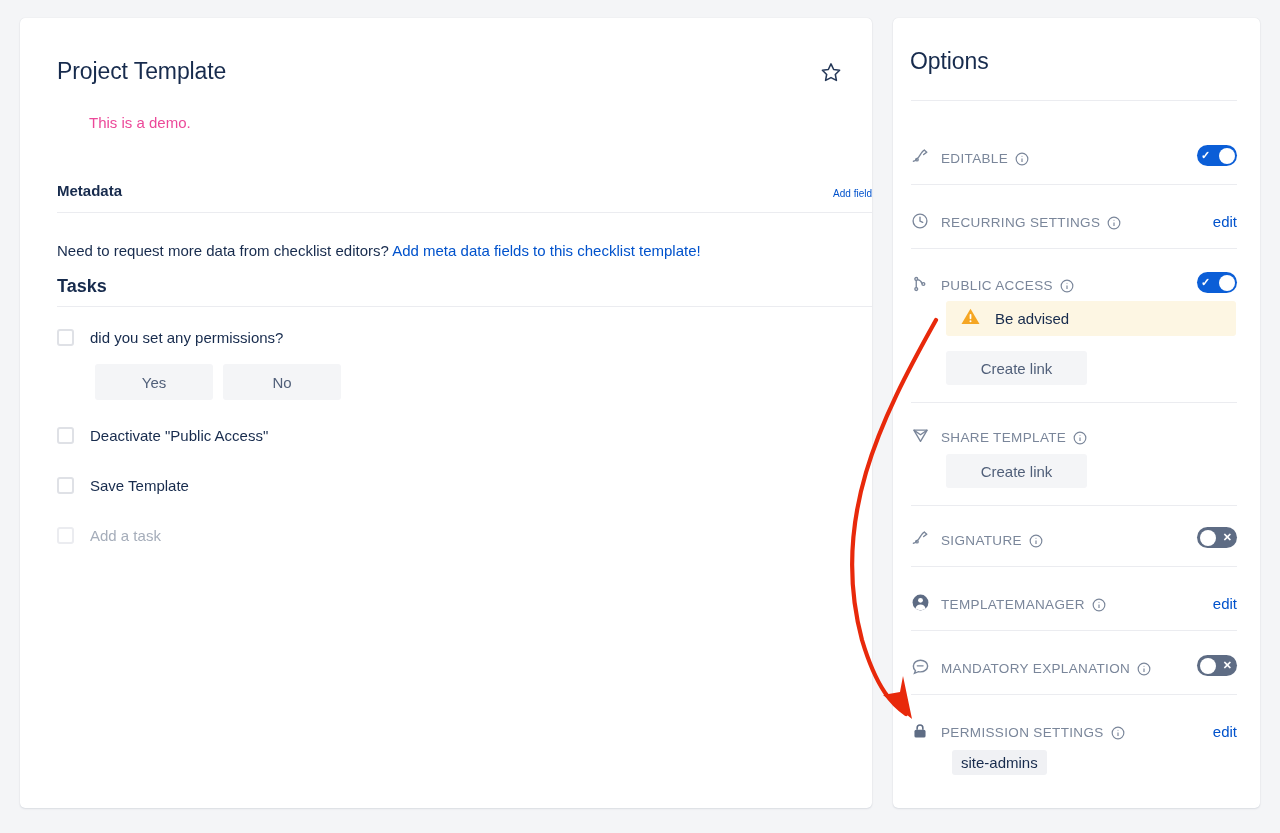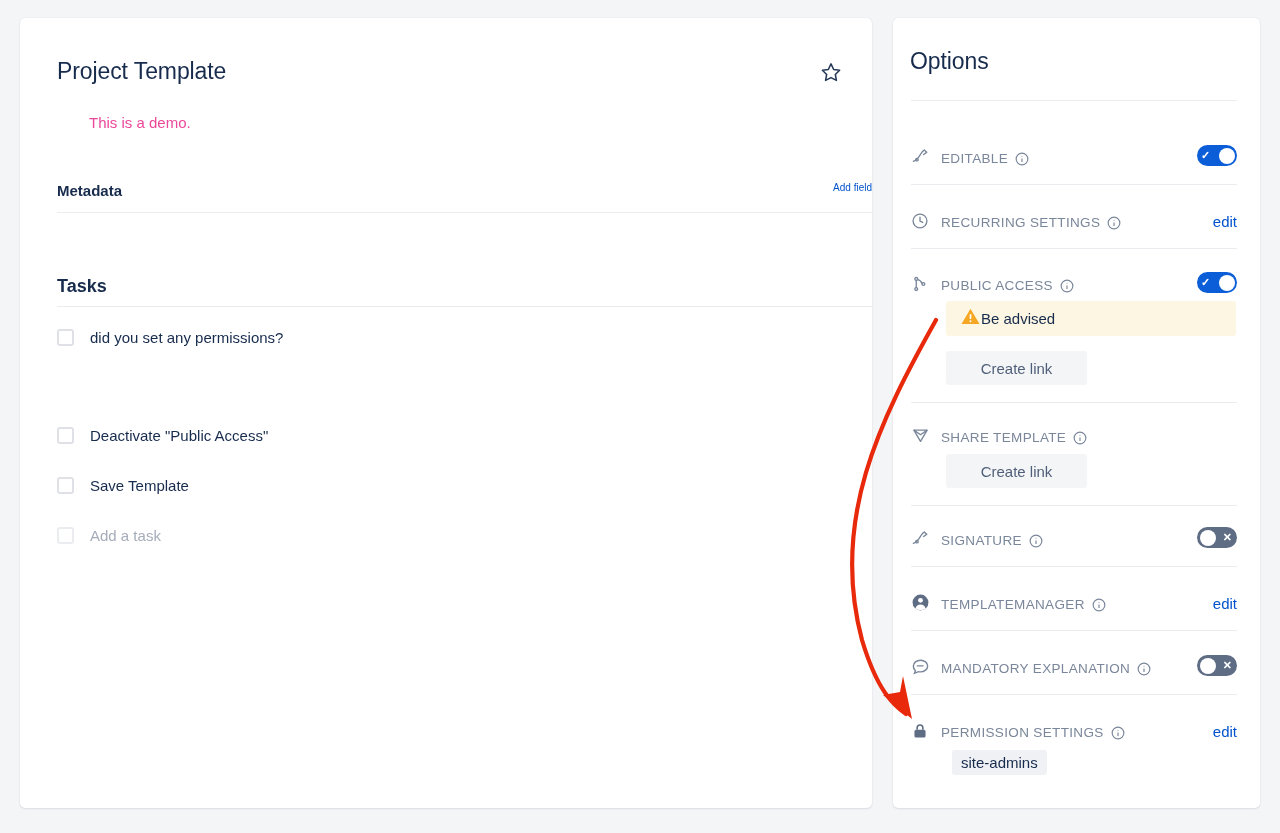--- a/index.html
+++ b/index.html
@@ -32,21 +32,21 @@
     cursor: pointer;
   }
   .tpl-desc {
     position: absolute; left: 37px; top: 96px;
     font-size: 15px; color: #ec4899; font-weight: 400; margin-left: 32px;
   }
 
   
   .meta-row {
     position: absolute; left: 37px; top: 164px; width: 815px;
-    display: flex; align-items: flex-start; justify-content: space-between;
+    display: flex; align-items: flex-end; justify-content: space-between;
   }
   .meta-title { font-size: 15px; font-weight: 700; color: #172B4D; }
   .link-blue  { font-size: 10px; color: #0052CC; cursor: pointer; }
   .hr-line {
     position: absolute; left: 37px; width: 815px; height: 1px; background: #EBECF0;
   }
   #hr-meta  { top: 194px; }
   #hr-tasks { top: 288px; }
 
   .meta-hint {
@@ -113,21 +113,21 @@
   .toggle .knob {
     position: absolute; top: 2.5px; width: 16px; height: 16px; border-radius: 50%; background: #fff;
   }
   .toggle.on  .knob { right: 2.5px; }
   .toggle.off .knob { left: 2.5px; }
   .toggle .mark { color: #fff; font-size: 11px; line-height: 1; font-weight: 700; }
 
   
   .warn-banner {
     position: absolute; left: 946px; top: 301px; width: 290px; height: 35px;
-    background: #FDF6E3; border-radius: 3px; display: flex; align-items: center; 
+    background: #FDF6E3; border-radius: 3px; display: flex; align-items: center; gap: 14px;
     padding-left: 14px;
   }
   .warn-text { font-size: 15px; color: #172B4D; }
 
   .opt-btn { position: absolute; height: 34px; }
   .opt-btn.gbtn { border-radius: 3px; }
   #btn-create-link-pa { left: 946px; top: 351px; width: 141px; }
   #btn-show-qr        { left: 1107px; top: 351px; width: 130px; }
   #btn-create-link-st { left: 946px; top: 454px; width: 141px; }
 
@@ -156,29 +156,36 @@
     </div>
 
     <div class="tpl-desc">This is a demo.</div>
 
     <div class="meta-row">
       <span class="meta-title">Metadata</span>
       <span class="link-blue">Add field</span>
     </div>
     <div class="hr-line" id="hr-meta"></div>
 
+    <div class="meta-hint">
+      <span>Need to request more data from checklist editors? </span><a href="#">Add meta data fields to this checklist template!</a>
+    </div>
 
     <div class="tasks-title">Tasks</div>
     <div class="hr-line" id="hr-tasks"></div>
 
     <div class="task" id="task-0">
       <span class="cbox"></span>
       <span class="task-label">did you set any permissions?</span>
     </div>
 
+    <div class="yesno">
+      <button class="gbtn">Yes</button>
+      <button class="gbtn">No</button>
+    </div>
 
     <div class="task" id="task-1">
       <span class="cbox"></span>
       <span class="task-label">Deactivate "Public Access"</span>
     </div>
 
     <div class="task" id="task-2">
       <span class="cbox"></span>
       <span class="task-label">Save Template</span>
     </div>

